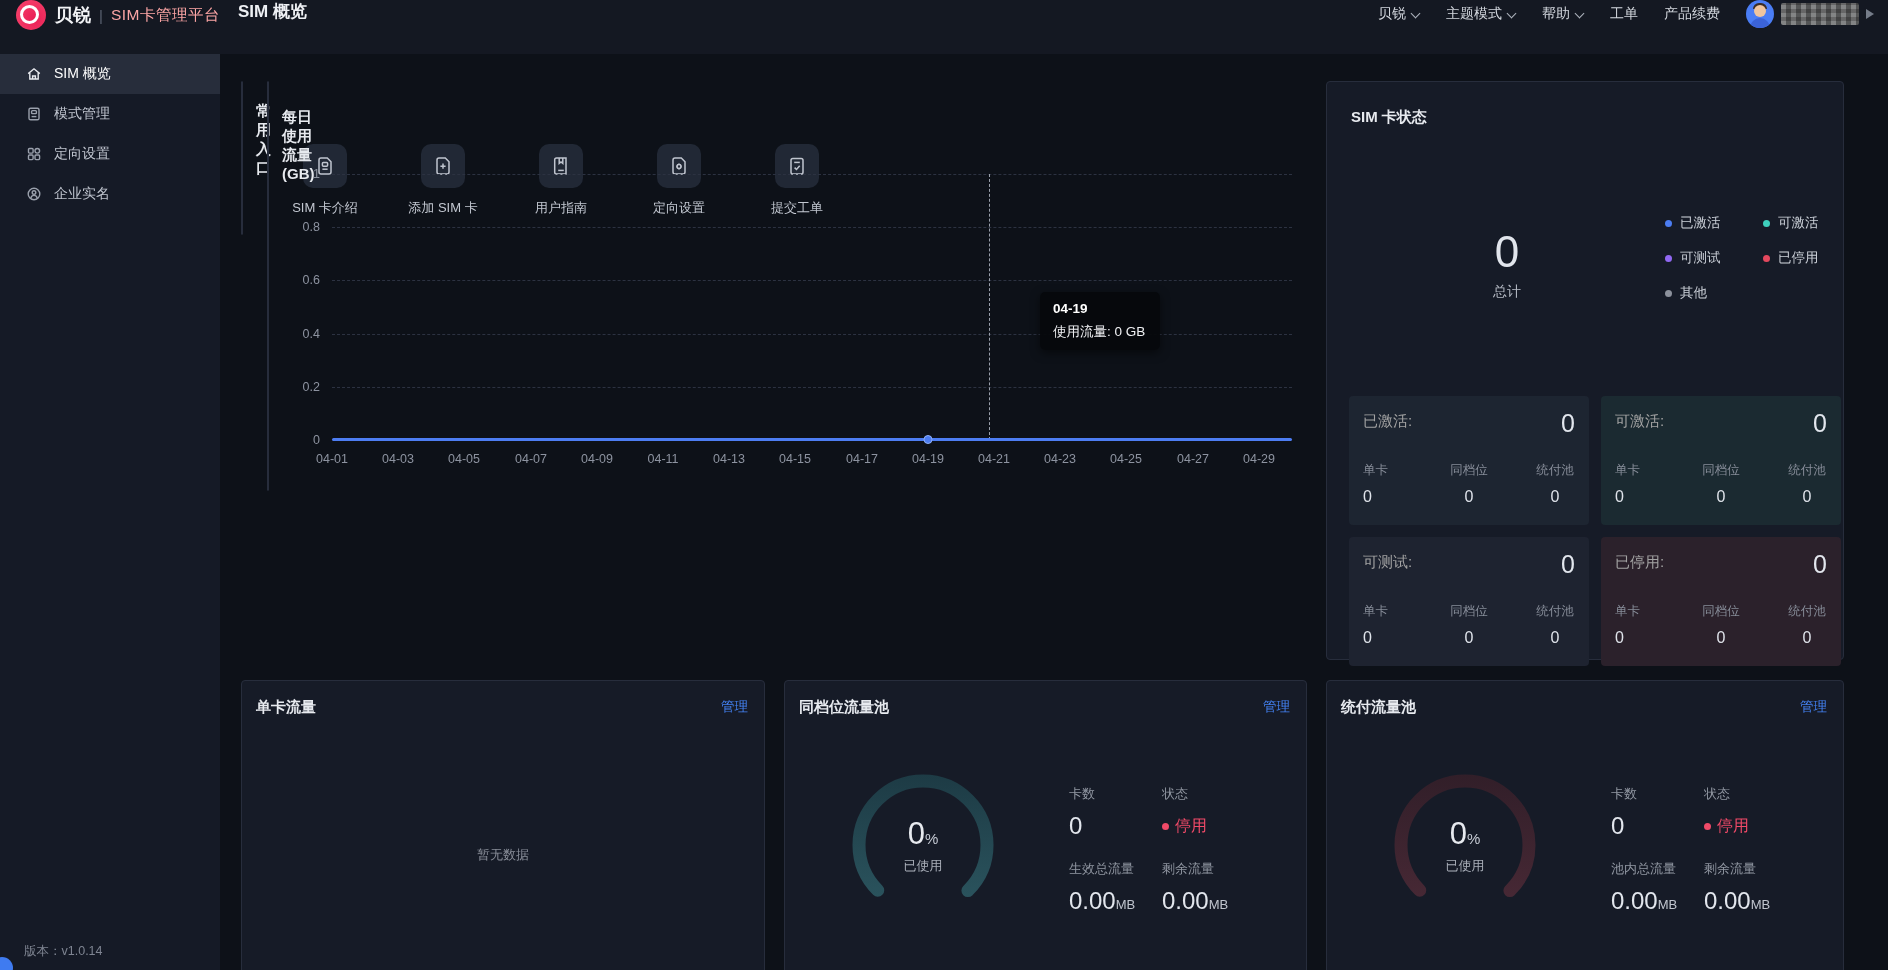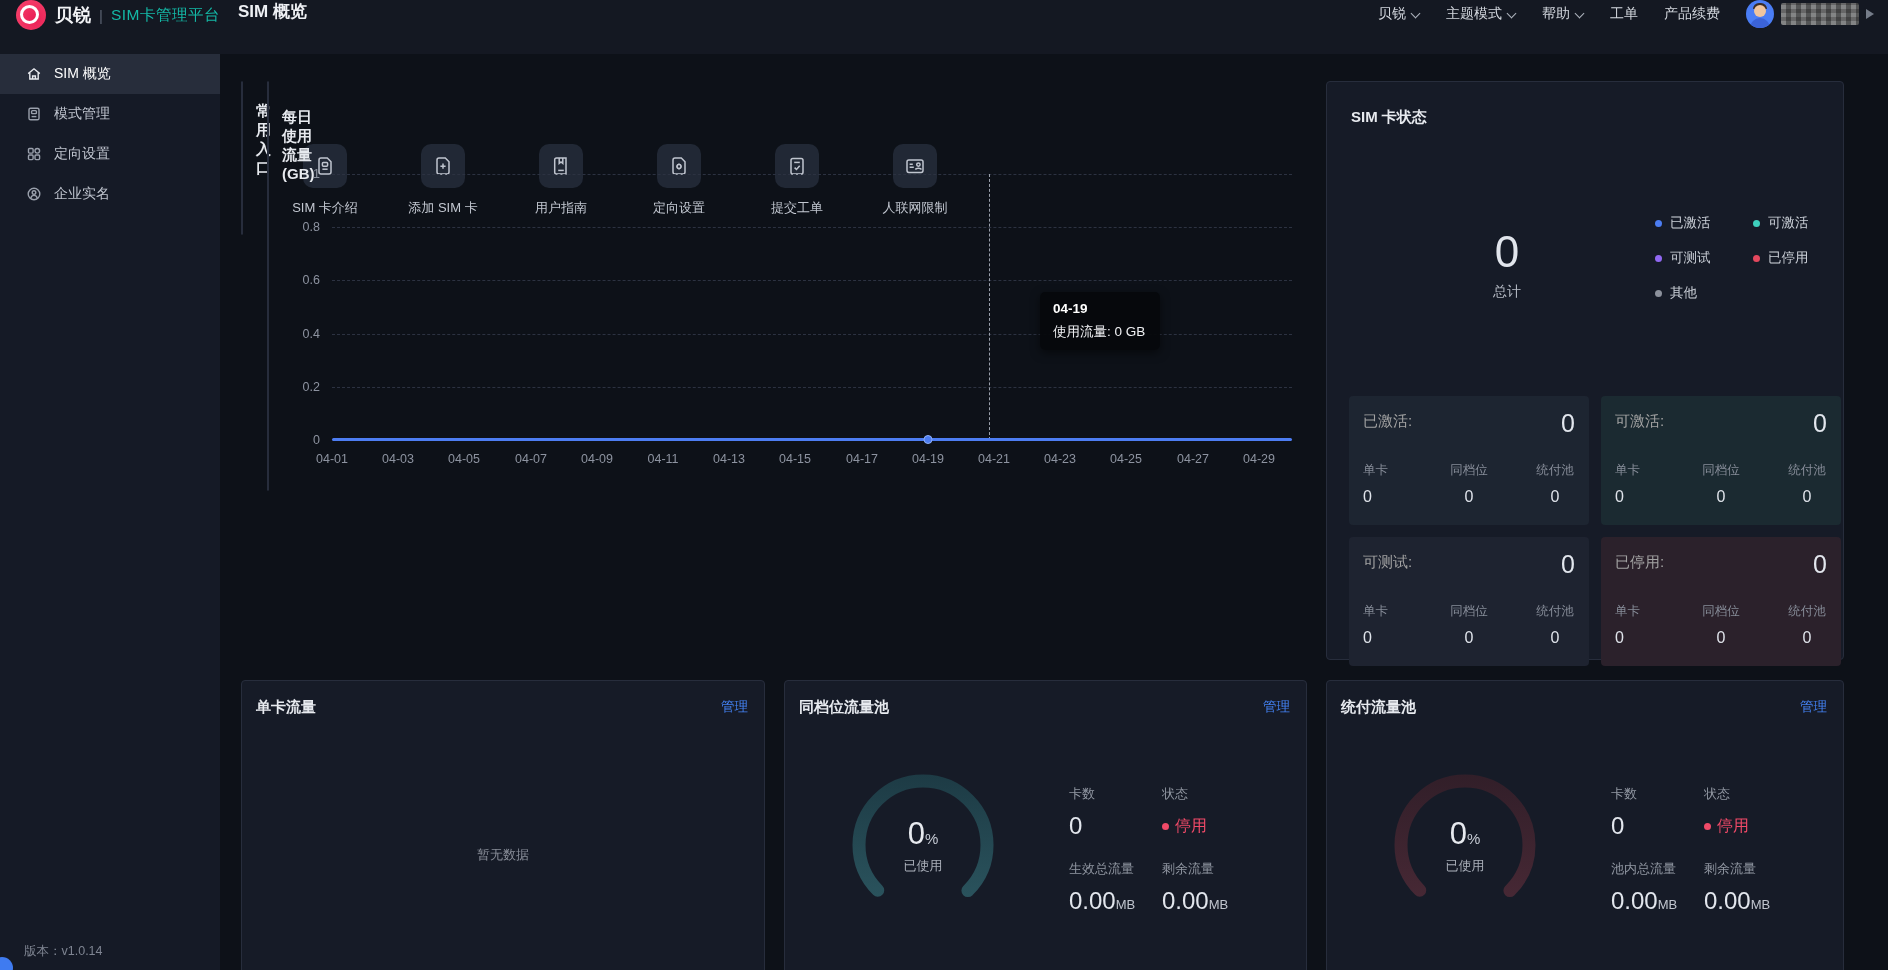--- a/index.html
+++ b/index.html
@@ -11,21 +11,21 @@
   .hdr { position:absolute; top:0; left:0; right:0; height:54px; background:#141822;
          display:flex; align-items:flex-start; z-index:5; }
   .brand { width:220px; display:flex; align-items:center; padding-left:16px; flex:none; }
   .logo { width:30px; height:30px; border-radius:50%;
           background:radial-gradient(circle at 62% 62%, #e91e55 0%, #f43b67 70%);
           position:relative; flex:none; }
   .logo::before { content:""; position:absolute; left:4px; top:5px; width:13px; height:13px;
           border-radius:50%; background:transparent; border:3.5px solid #fff; }
   .brand-name { font-size:18px; font-weight:bold; color:#f2f3f6; margin-left:9px; }
   .brand-sep { color:#5a6170; margin:0 8px; font-size:15px; }
-  .brand-product { font-size:15.5px; color:#14b8a6; letter-spacing:.5px; }
+  .brand-product { font-size:15.5px; color:#fca5a5; letter-spacing:.5px; }
   .page-title { font-size:17px; font-weight:bold; color:#eef0f4; margin-left:18px; }
   .hnav { margin-left:auto; display:flex; align-items:center; gap:26px; padding-right:14px; font-size:14px; color:#d3d7de; }
   .hnav-item { display:inline-flex; align-items:center; gap:5px; cursor:pointer; white-space:nowrap; }
   .chev { width:9px; height:9px; display:inline-block; position:relative; top:-2px; }
   .chev::before { content:""; position:absolute; left:1px; top:2px; width:6px; height:6px;
         border-right:1.6px solid #aeb3bd; border-bottom:1.6px solid #aeb3bd; transform:rotate(45deg); }
   .avatar { width:28px; height:28px; border-radius:50%; background:#4a7df5; position:relative; overflow:hidden; flex:none; }
   .avatar .head { position:absolute; left:8px; top:5px; width:12px; height:12px; border-radius:50%; background:#f0c59e; }
   .avatar .hair { position:absolute; left:7px; top:3px; width:14px; height:6px; border-radius:7px 7px 0 0; background:#3a2c25; }
   .avatar .bust { position:absolute; left:4px; top:18px; width:20px; height:12px; border-radius:10px 10px 0 0; background:#3b63d8; }
@@ -80,21 +80,21 @@
   .tooltip { position:absolute; left:772px; top:210px; width:120px; background:rgba(6,8,12,.95);
       border-radius:5px; padding:9px 13px; box-shadow:0 3px 10px rgba(0,0,0,.5); }
   .tt-date { font-size:13.5px; font-weight:bold; color:#ffffff; margin-bottom:7px; }
   .tt-line { font-size:13.5px; color:#f0f1f4; white-space:nowrap; }
 
   
   .status-card .card-title { position:absolute; left:24px; top:26px; }
   .total-block { position:absolute; left:62px; top:148px; width:236px; text-align:center; }
   .total-value { font-size:44px; color:#e1e5ec; line-height:1; }
   .total-label { font-size:14px; color:#b6bbc5; margin-top:9px; }
-  .legend { position:absolute; left:328px; top:132px; }
+  .legend { position:absolute; left:338px; top:132px; }
   .legend-row { display:flex; margin-bottom:17px; }
   .legend-item { display:inline-flex; align-items:center; gap:8px; width:98px; font-size:13.5px; color:#ccd1d9; cursor:pointer; }
   .ldot { width:7px; height:7px; border-radius:50%; flex:none; }
   .sboxes { position:absolute; left:22px; top:314px; width:493px; display:grid;
       grid-template-columns:240px 240px; grid-auto-rows:129px; gap:12px 12px; }
   .sbox { border-radius:4px; padding:16px 14px 0 14px; }
   .sbox-top { display:flex; justify-content:space-between; align-items:flex-start; }
   .sbox-label { font-size:15px; color:#a3a3a3; }
   .sbox-value { font-size:25px; color:#e2e6ed; line-height:.9; }
   .sbox-cols { display:flex; justify-content:space-between; margin-top:27px; }
@@ -251,31 +251,20 @@
             <div class="entry-item">
               <span class="entry-icon">
                 <svg width="22" height="22" viewBox="0 0 22 22" fill="none" stroke-width="1.5">
                   <rect x="5" y="3.4" width="12" height="15.6" rx="1.8"></rect>
                   <path d="M8.2 7.4h5.6"></path>
                     <path d="M8.6 12.6l1.9 1.9 3.2-3.8"></path>
                 </svg>
               </span>
               <span class="entry-label">提交工单</span>
             </div>
-            <div class="entry-item">
-              <span class="entry-icon">
-                <svg width="22" height="22" viewBox="0 0 22 22" fill="none" stroke-width="1.5">
-                  <rect x="3" y="5" width="16" height="12.4" rx="1.8"></rect>
-                  <circle cx="14.4" cy="9.6" r="1.7"></circle>
-                    <path d="M11.6 14.6c.3-1.8 5.3-1.8 5.6 0"></path>
-                  <path d="M5.6 9.2h3.2M5.6 12.2h4.2"></path>
-                </svg>
-              </span>
-              <span class="entry-label">人联网限制</span>
-            </div>
           </div>
         </section>
 
         <section class="card chart-card">
           <div class="card-title">每日使用流量 (GB)</div>
           <div class="ylabels">
             <span style="top:0">1</span>
             <span style="top:53px">0.8</span>
             <span style="top:106px">0.6</span>
             <span style="top:160px">0.4</span>

